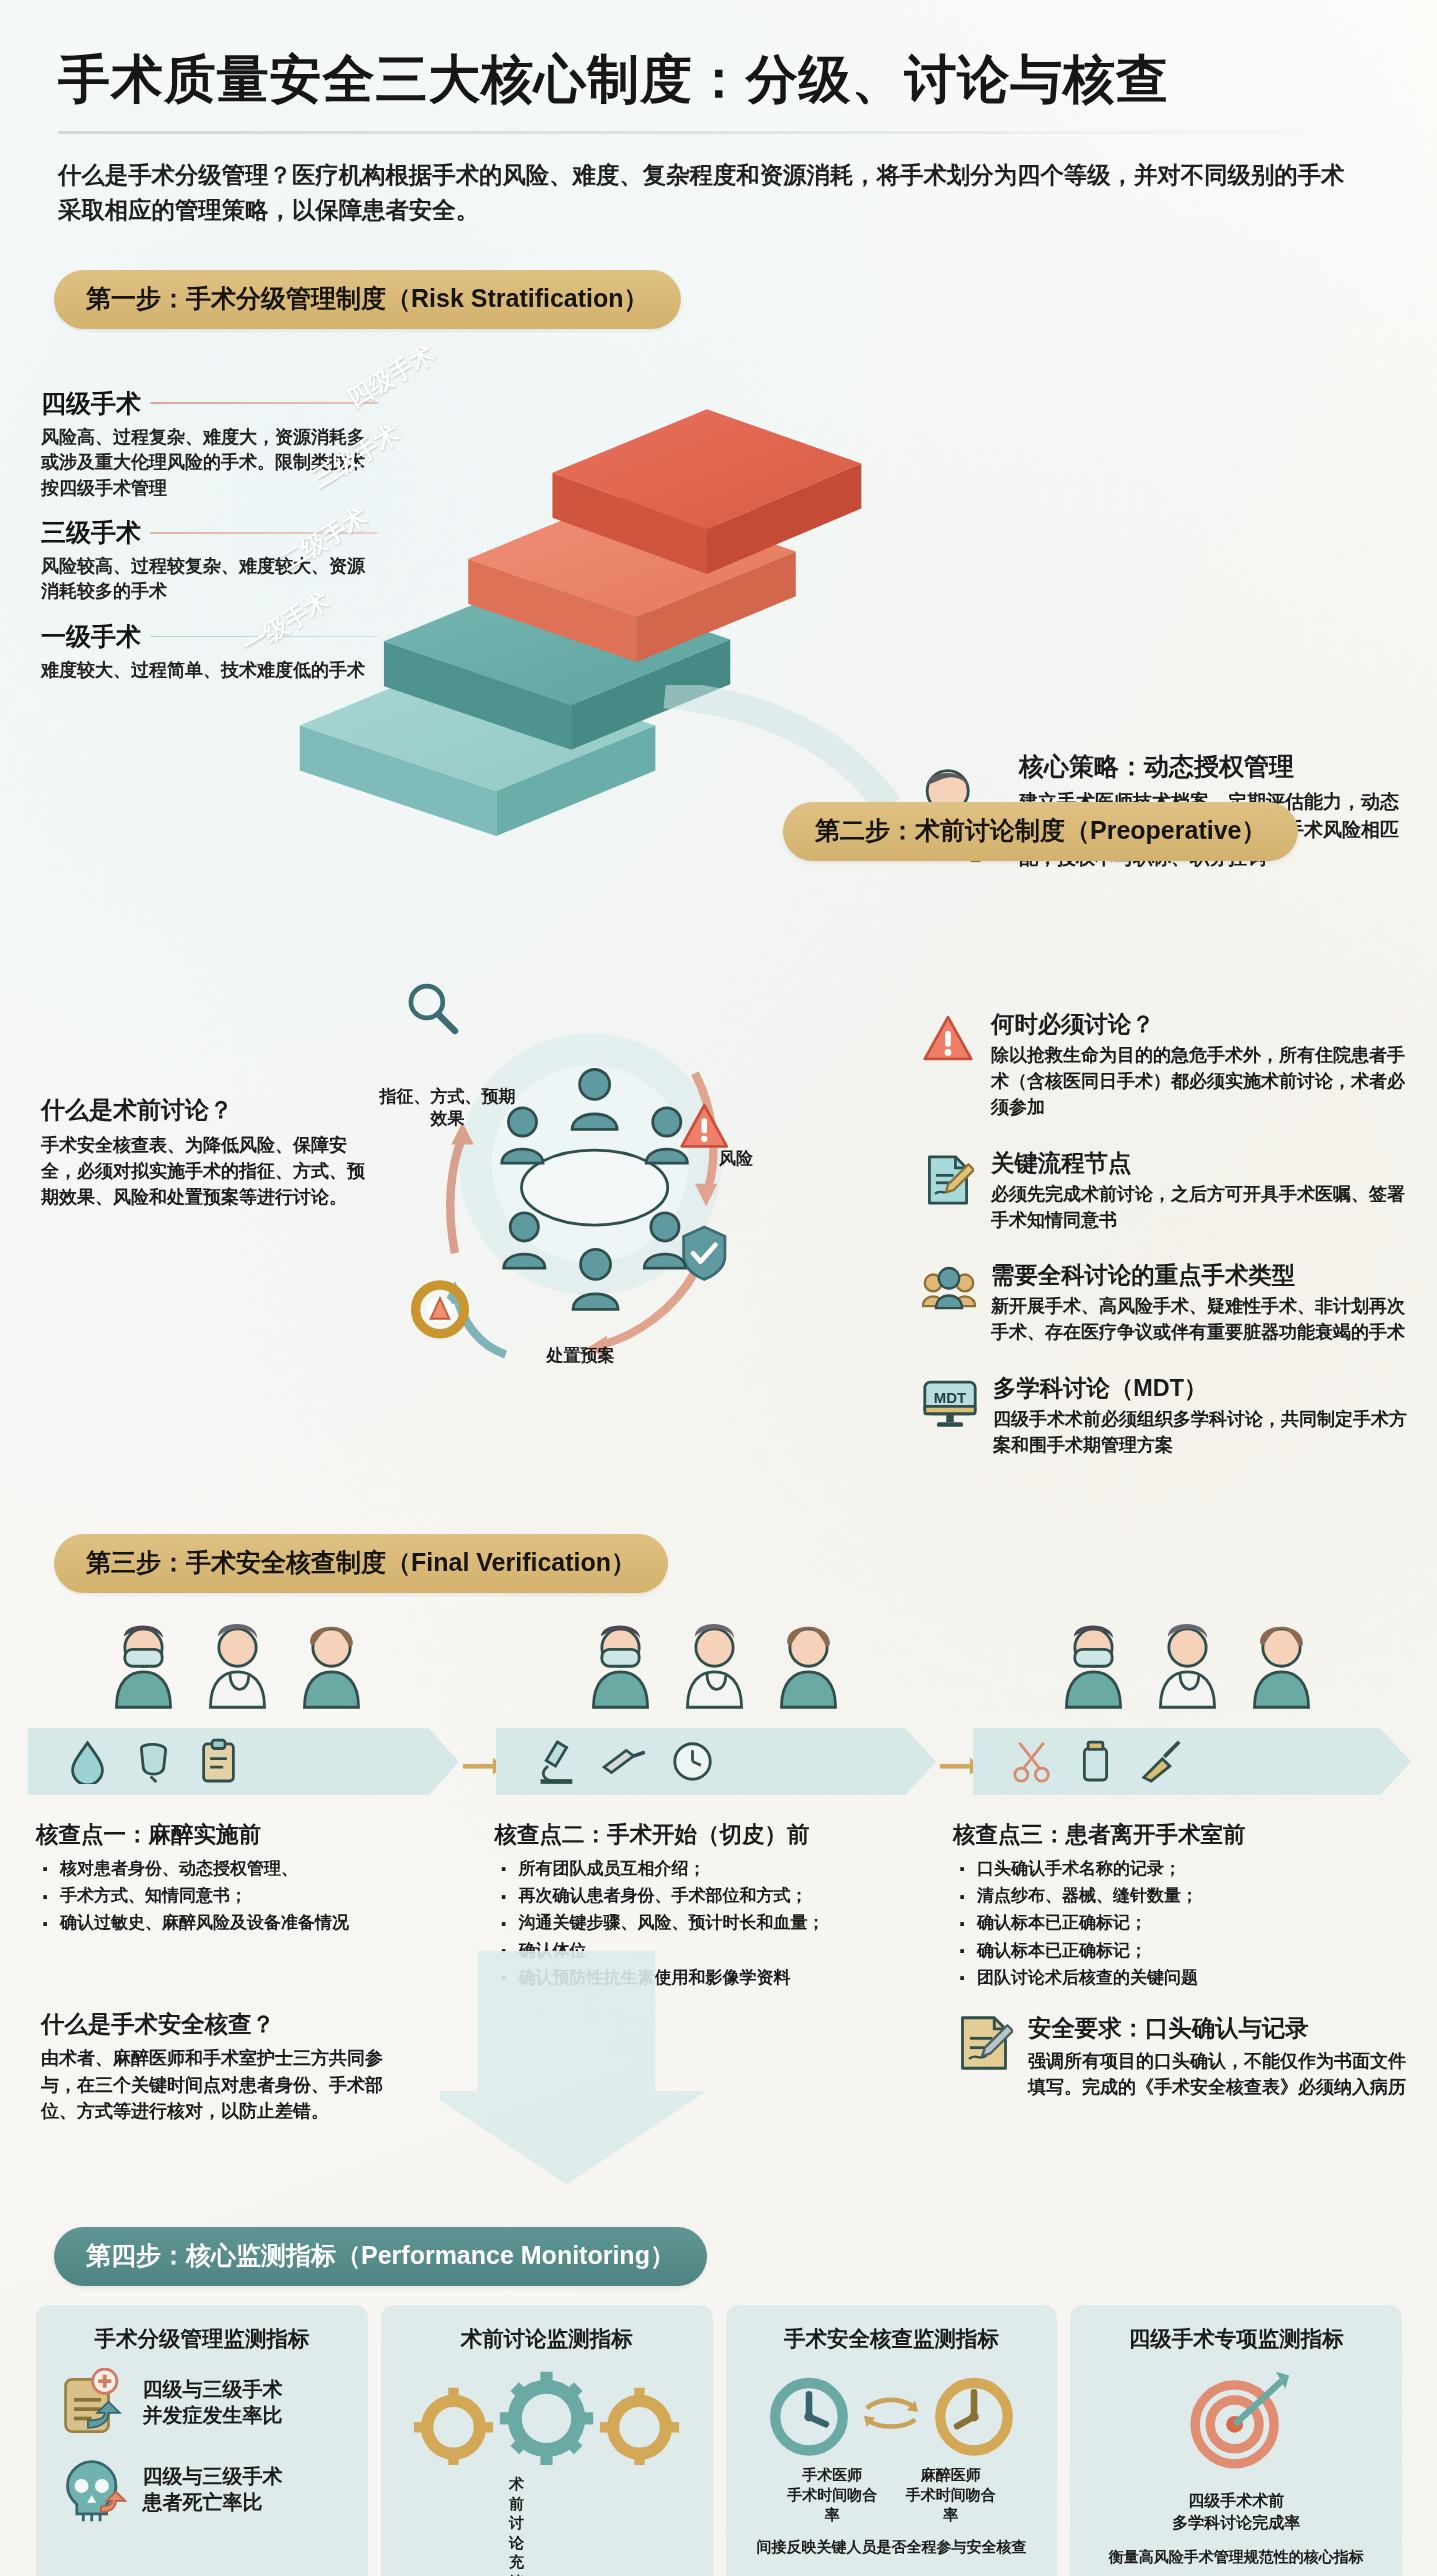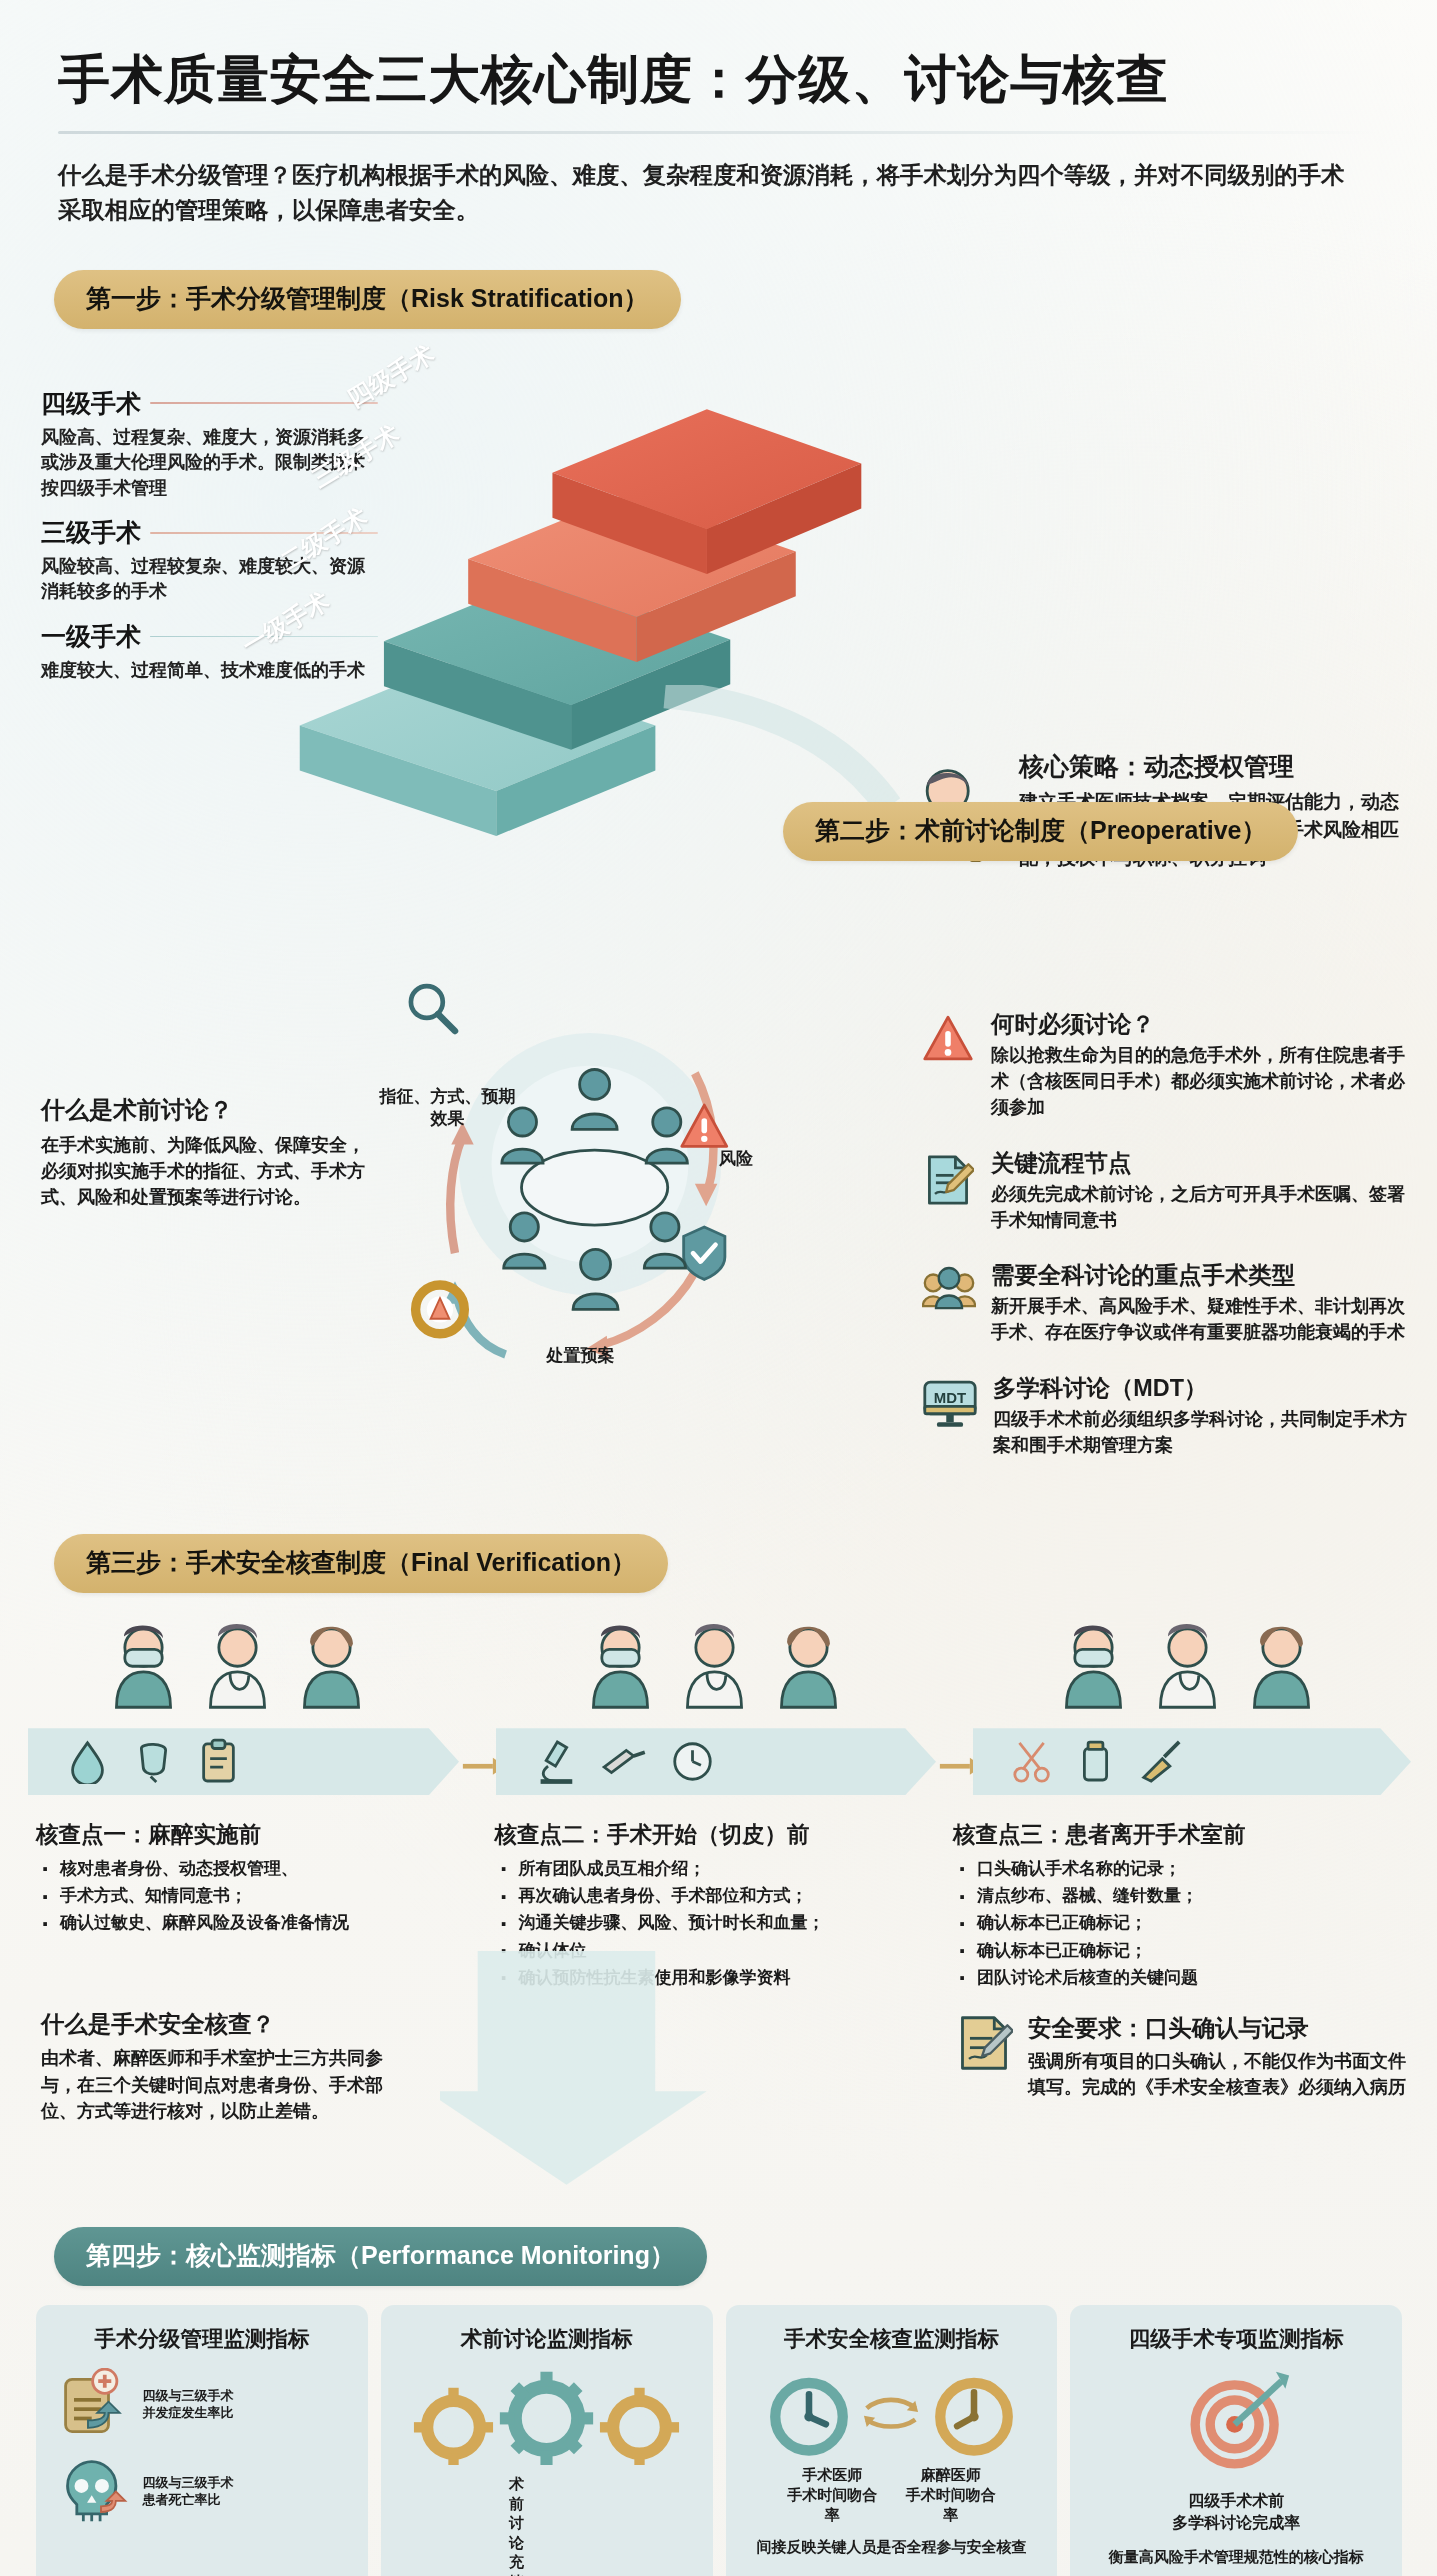--- a/index.html
+++ b/index.html
@@ -159,21 +159,21 @@
 
   
   .sec4 { margin-top: 3.7px; }
   .metric-cards { display:flex; gap: 13px; padding: 15px 36px 0 36px; }
   .mcard {
     flex: 1; background: #dfeaeb; border-radius: 13px; padding: 19px 15px 20.6px 15px;
     display:flex; flex-direction:column; align-items:center;
   }
   .mcard h3 { font-size: 21.5px; font-weight: 800; margin-bottom: 15px; text-align:center; }
   .mrow { display:flex; align-items:center; gap: 13px; margin-bottom: 17px; width:100%; justify-content:flex-start; padding-left:9.4px;}
-  .mrow .mlabel { font-size: 13px; font-weight: 800; line-height:1.32; }
+  .mrow .mlabel { font-size: 20px; font-weight: 800; line-height:1.32;font-family:Liberation Mono, monospace; }
   .gear-row { display:flex; align-items:flex-end; justify-content:center; gap:3.7px; margin-bottom:9.4px; }
   .triple-labels { display:flex; gap: 9.4px; justify-content:center; text-align:center; font-size:15px; font-weight:800; line-height:1.3;flex-direction:column; }
   .triple-labels div { width: 33%; }
   .mnote { font-size: 15px; font-weight: 700; line-height:1.4; text-align:center; margin-top:11.2px; }
   .clock-row { display:flex; align-items:center; justify-content:center; gap:9.4px; margin-bottom: 7.5px; }
   .dual-labels { display:flex; gap: 15px; justify-content:center; text-align:center; font-size:15px; font-weight:800; line-height:1.32; }
   .dual-labels div { width: 46%; }
   .target-wrap { display:flex; justify-content:center; margin-bottom: 13px; }
   .center-title { font-size:16px; font-weight:800; text-align:center; line-height:1.4; }
 </style>
@@ -284,21 +284,21 @@
   </div>
 
   <div class="step2-head">
     <span class="pill pill-gold">第二步：术前讨论制度（Preoperative）</span>
   </div>
 
   <div class="sec2">
 
     <div class="preop-q">
       <h3>什么是术前讨论？</h3>
-      <p>在手术实施前、为降低风险、保障安全，必须对拟实施手术的指征、方式、手术方式、风险和处置预案等进行讨论。</p>
+      <p>手术安全核查表、为降低风险、保障安全，必须对拟实施手术的指征、方式、预期效果、风险和处置预案等进行讨论。</p>
     </div>
 
     <div class="circle-wrap">
       <svg width="403" height="403" viewBox="0 0 430 430" style="position:absolute;left:0;top:0;">
         <circle cx="240" cy="205" r="140" fill="#dfecee" opacity="0.75"></circle>
         <circle cx="240" cy="205" r="105" fill="#eef5f6"></circle>
 
         <path d="M96 300 C86 250 92 205 104 176" stroke="#d9a08e" stroke-width="9" fill="none"></path>
         <path d="M104 160 l12 24 l-24 0 Z" fill="#d9a08e"></path>
 

